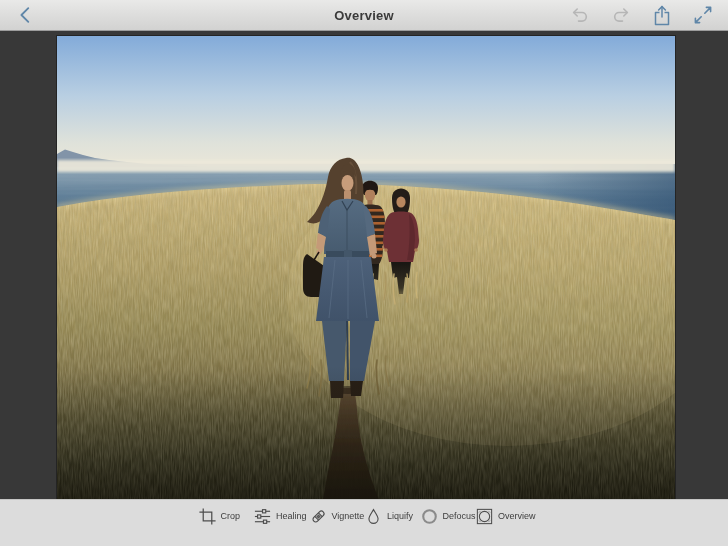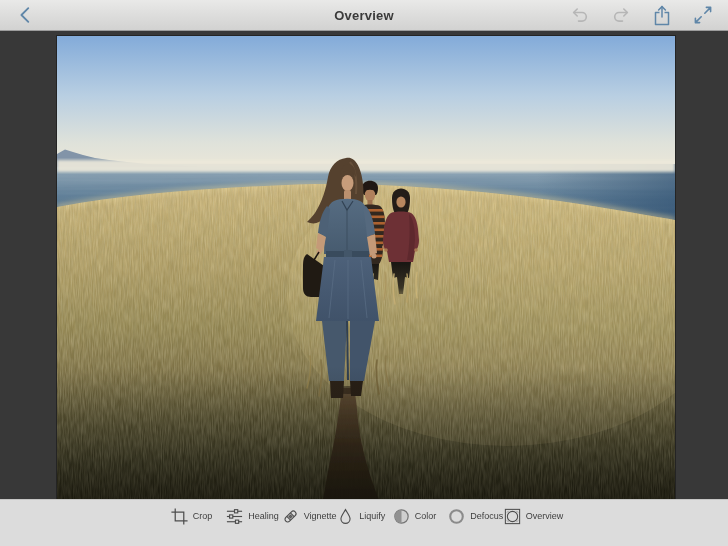--- a/index.html
+++ b/index.html
@@ -332,29 +332,20 @@
     <button class="tool">
       <span class="tool-ico">
         <svg width="19" height="19" viewBox="0 0 20 20">
           <path d="M10 2.8 C8 6.2 5.2 9.8 5.2 12.4 a4.8 4.8 0 0 0 9.6 0 C14.8 9.8 12 6.2 10 2.8 Z" fill="none" stroke="#4d4d4d" stroke-width="1.2"></path>
           </svg>
       </span>
       <span class="tool-label">Liquify</span>
     </button>
 
 
-    <button class="tool">
-      <span class="tool-ico">
-        <svg width="19" height="19" viewBox="0 0 20 20">
-          <circle cx="10" cy="10" r="7" fill="#cfcfcf" stroke="#767676" stroke-width="1.3"></circle>
-          <path d="M10 3 A7 7 0 0 0 10 17 Z" fill="#909090"></path>
-          </svg>
-      </span>
-      <span class="tool-label">Color</span>
-    </button>
 
 
     <button class="tool">
       <span class="tool-ico">
         <svg width="19" height="19" viewBox="0 0 20 20">
           <circle cx="10" cy="10" r="6.6" fill="none" stroke="#8b8b8b" stroke-width="2.2"></circle>
           </svg>
       </span>
       <span class="tool-label">Defocus</span>
     </button>

